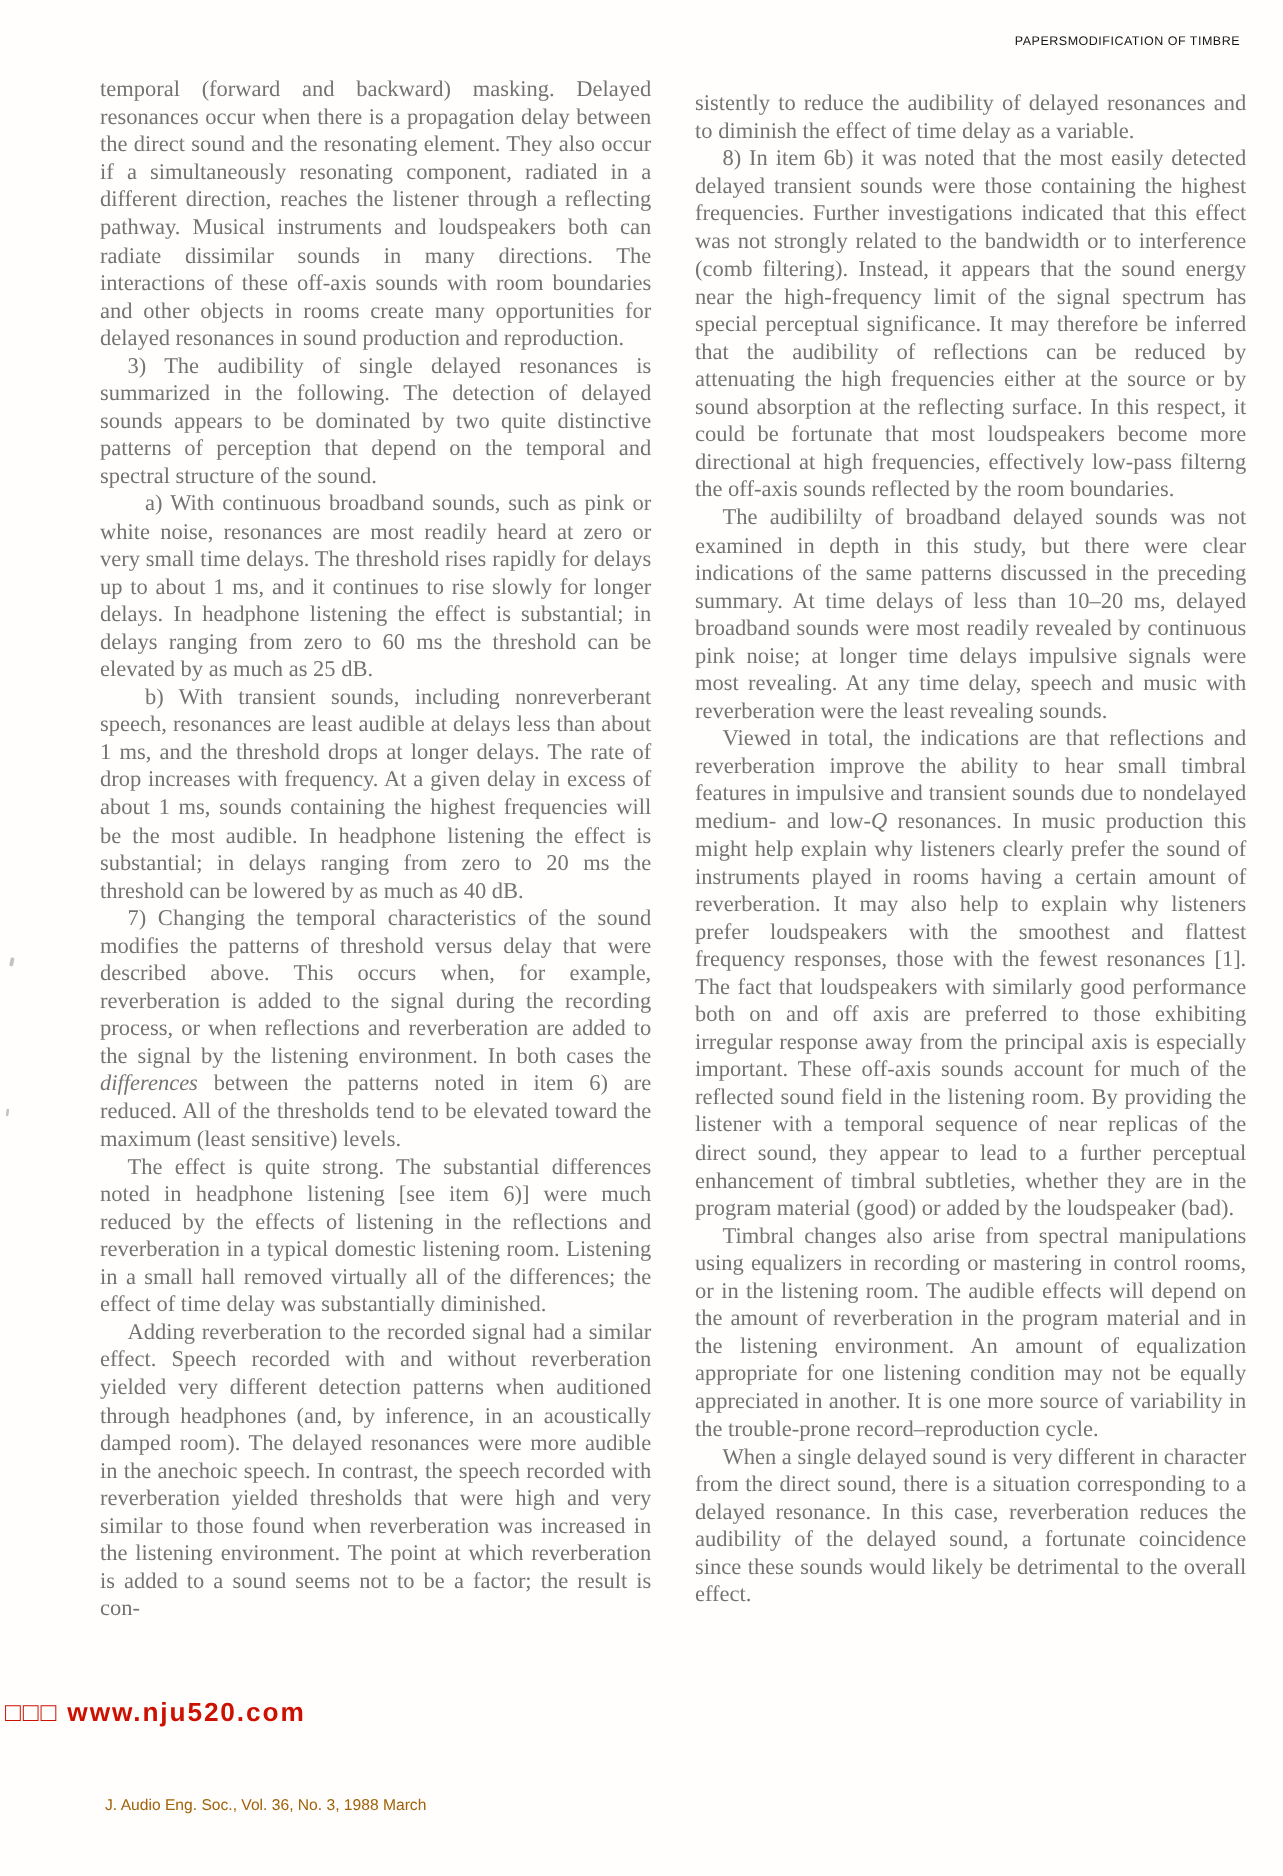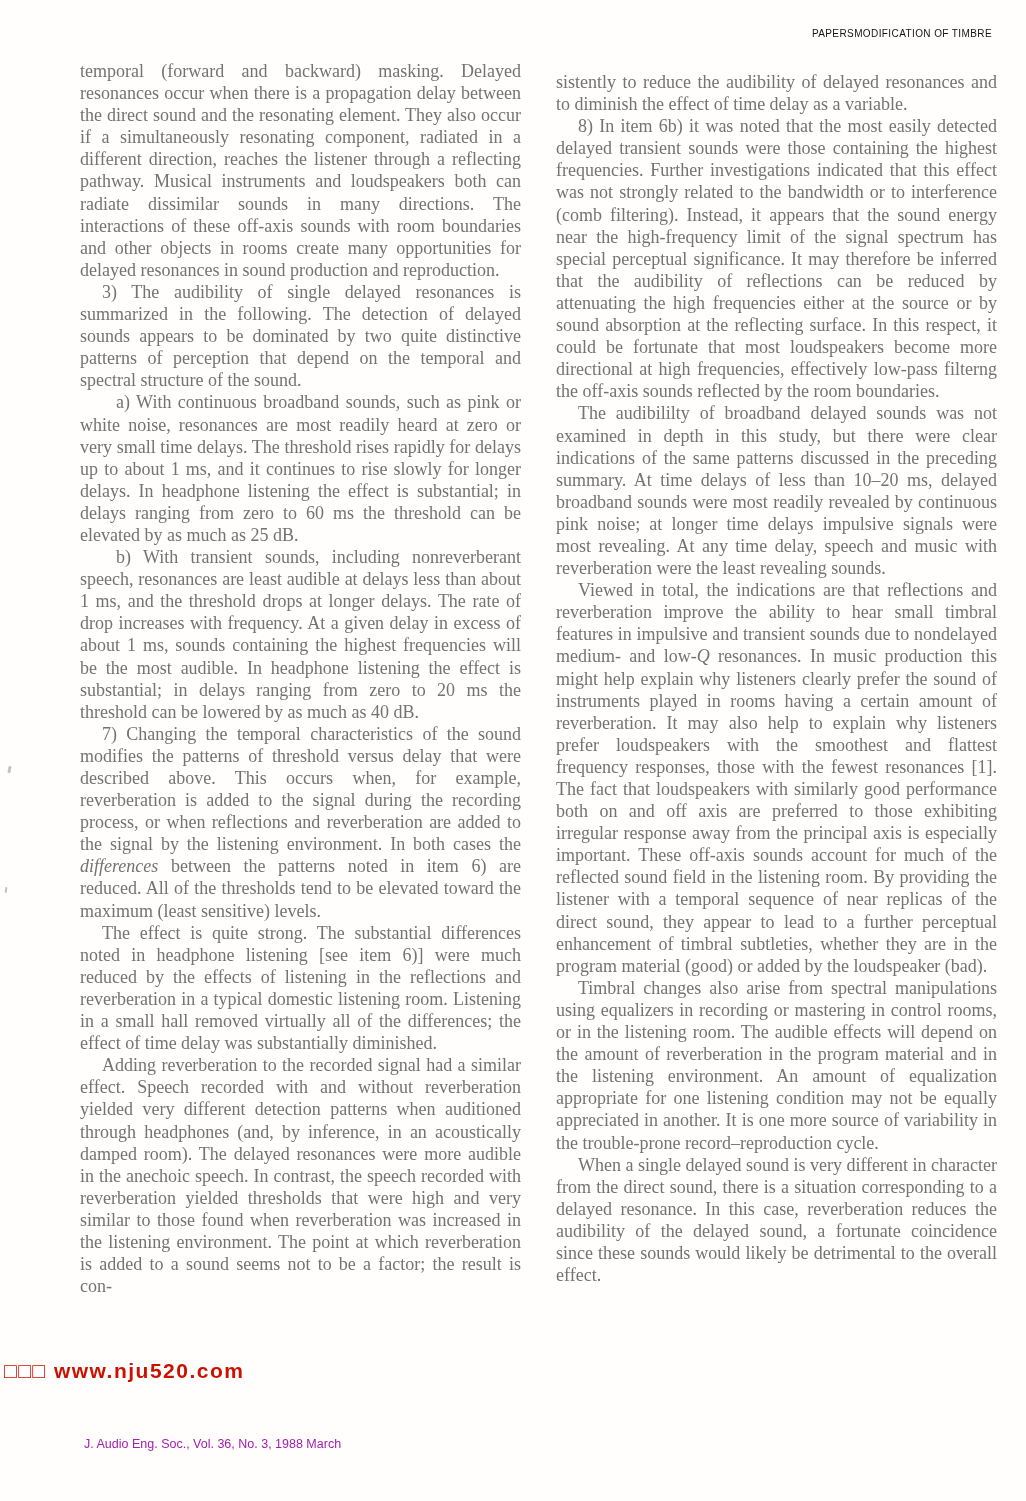--- a/index.html
+++ b/index.html
@@ -60,21 +60,21 @@
     letter-spacing: 1.5px;
     white-space: nowrap;
     z-index: 3;
   }
   .footer-citation {
     position: absolute;
     left: 84px;
     top: 1437px;
     font-family: "Liberation Sans", sans-serif;
     font-size: 12.5px;
-    color: #a21caf;
+    color: #a16207;
     z-index: 2;
   }
   .page-number {
     position: absolute;
     right: 36px;
     top: 1499px;
     font-family: "Liberation Sans", sans-serif;
     font-size: 13.5px;
     color: #131313;
   }

